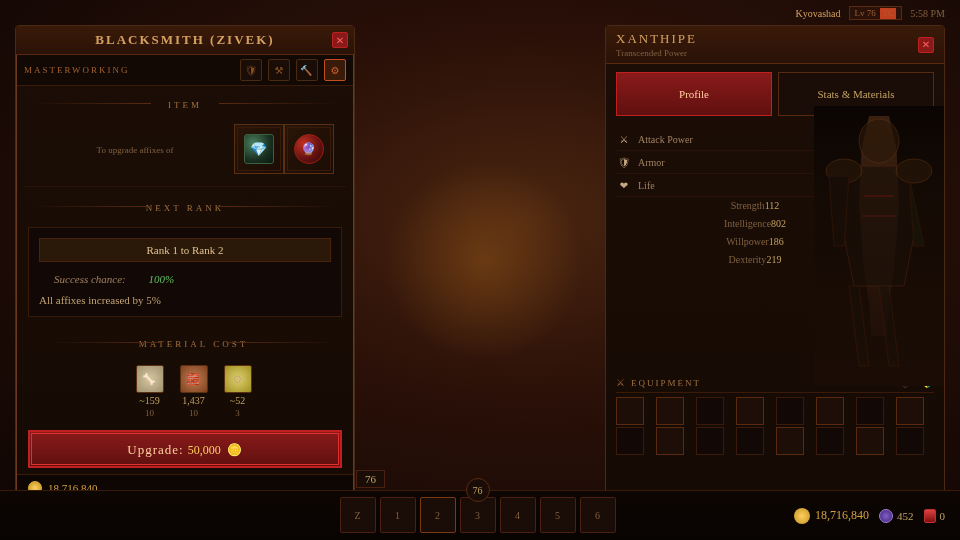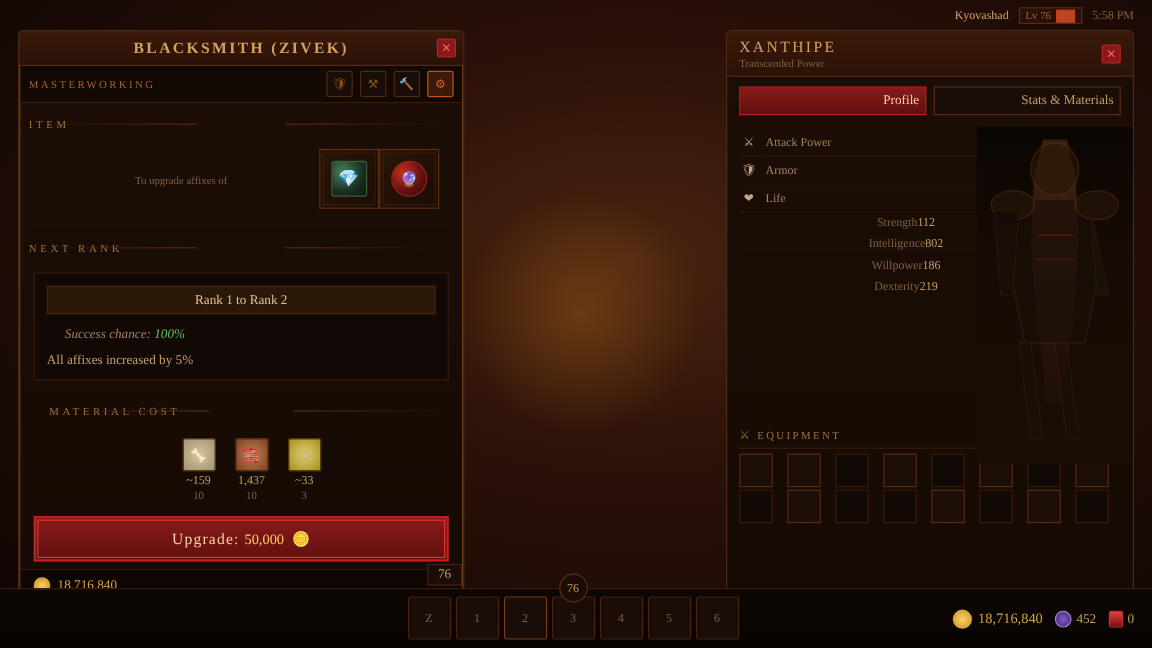--- a/index.html
+++ b/index.html
@@ -30,21 +30,21 @@
       height: 200px;
       background: radial-gradient(ellipse, rgba(200,120,30,0.3) 0%, transparent 70%);
       border-radius: 50%;
     }
 
     
     .blacksmith-panel {
       position: absolute;
       top: 25px;
       left: 15px;
-      width: 372px;
+      width: 340px;
       height: 490px;
       background: linear-gradient(180deg, #1c0e06 0%, #150a04 100%);
       border: 1px solid #4a2a14;
       border-radius: 4px;
     }
 
     .blacksmith-panel::before {
       content: '';
       position: absolute;
       inset: 0;
@@ -123,20 +123,21 @@
     }
 
     .tab-icon.active {
       border-color: #c05020;
       background: #3a1a08;
       color: #d06030;
     }
 
     
     .section-divider {
+      text-align: center;
       padding: 8px;
       position: relative;
     }
 
     .section-divider::before,
     .section-divider::after {
       content: '';
       position: absolute;
       top: 50%;
       width: 35%;
@@ -237,20 +238,21 @@
       font-size: 11px;
     }
 
     .success-label {
       color: #a08060;
       margin-left: 15px;
     }
 
     .success-value {
       color: #60c060;
+      margin-left: 20px;
     }
 
     .effect-text {
       font-size: 11px;
       color: #c0a070;
       margin-top: 6px;
     }
 
     
     .material-section {
@@ -394,22 +396,22 @@
 
     
     .char-buttons {
       display: flex;
       gap: 6px;
       padding: 8px 10px;
     }
 
     .char-btn {
       flex: 1;
-      padding: 5px;
-      text-align: right;
+      padding: 15px;
+      text-align: center;
       border: 1px solid #5a2a10;
       font-size: 11px;
       cursor: pointer;
       background: #1a0c06;
       color: #c0a060;
     }
 
     .char-btn.active {
       background: linear-gradient(180deg, #8a1a1a 0%, #601010 100%);
       border-color: #c02020;
@@ -766,21 +768,21 @@
         <span class="mat-count">~159</span>
         <span style="font-size:9px;color:#806040;">10</span>
       </div>
       <div class="material-item">
         <div class="mat-icon mat-leather">🧱</div>
         <span class="mat-count">1,437</span>
         <span style="font-size:9px;color:#806040;">10</span>
       </div>
       <div class="material-item">
         <div class="mat-icon mat-ore">⚙</div>
-        <span class="mat-count">~33</span>
+        <span class="mat-count">~52</span>
         <span style="font-size:9px;color:#806040;">3</span>
       </div>
     </div>
   </div>
 
   <div class="upgrade-btn">
     <span class="upgrade-btn-text">Upgrade:</span>
     <span class="upgrade-cost">
       <span>50,000</span>
       <span style="margin-left:4px;">🪙</span>

